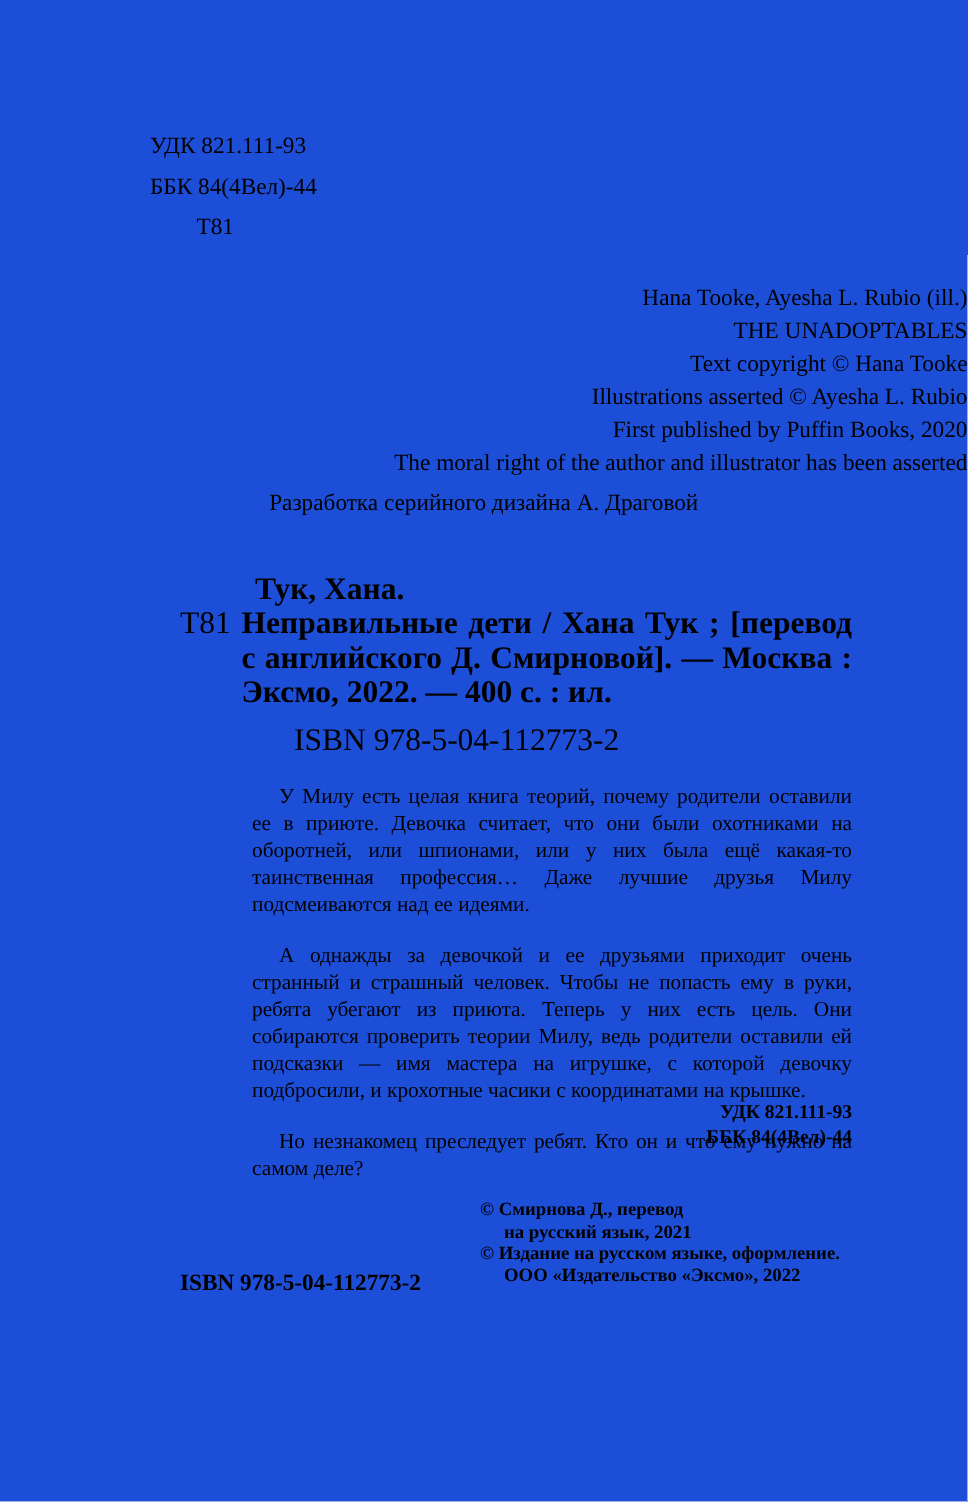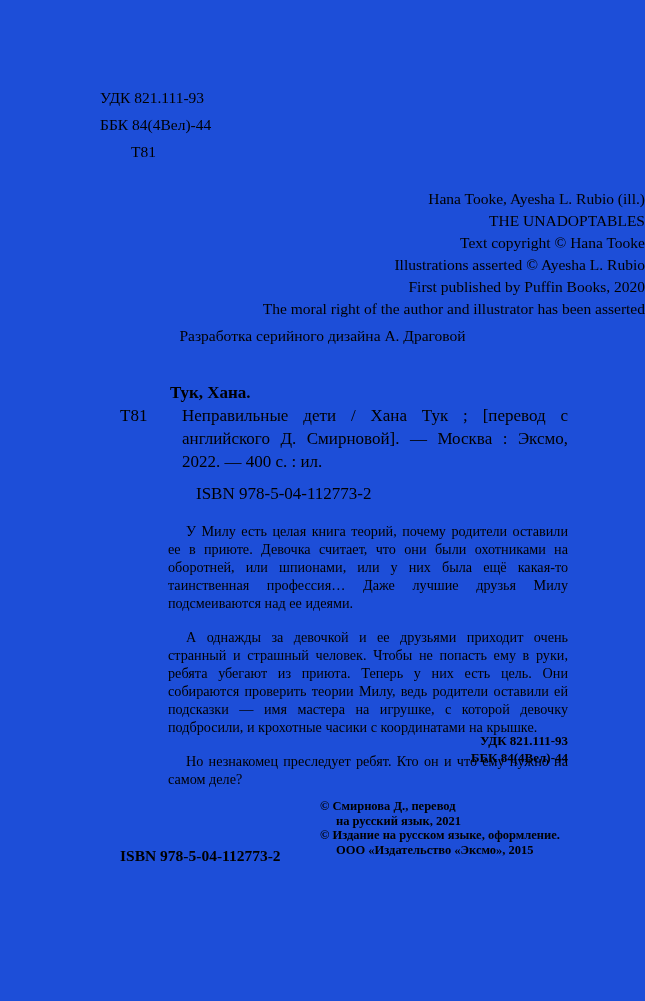--- a/index.html
+++ b/index.html
@@ -39,27 +39,27 @@
     width: 645px;
     text-align: center;
     font-size: 15.5px;
   }
 
   .catalog {
     position: absolute;
     left: 120px;
     top: 381px;
     width: 448px;
-    font-size: 17px;
+    font-size: 21px;
     line-height: 23px;
   }
   .catalog-author { font-weight: bold; padding-left: 50px; }
   .catalog-entry-row { position: relative; }
   .catalog-margin-code { position: absolute; left: 0; top: 0; }
-  .catalog-entry { margin-left: 62px; text-align: justify; }
+  .catalog-entry { margin-left: 41px; text-align: justify; font-weight: bold; }
   .catalog-isbn { margin-top: 9px; padding-left: 76px; }
 
   .annotation {
     position: absolute;
     left: 168px;
     top: 506px;
     width: 400px;
     font-size: 14.2px;
     line-height: 18px;
     text-align: justify;
@@ -135,18 +135,18 @@
 
   <div class="bottom-codes">
     <div>УДК 821.111-93</div>
     <div>ББК 84(4Вел)-44</div>
   </div>
 
   <div class="footer-copyrights">
     <div>© Смирнова Д., перевод</div>
     <div class="copy-cont">на русский язык, 2021</div>
     <div>© Издание на русском языке, оформление.</div>
-    <div class="copy-cont">ООО «Издательство «Эксмо», 2015</div>
+    <div class="copy-cont">ООО «Издательство «Эксмо», 2022</div>
   </div>
 
   <div class="footer-isbn">ISBN 978-5-04-112773-2</div>
 
 </div>
 
 </body></html>

